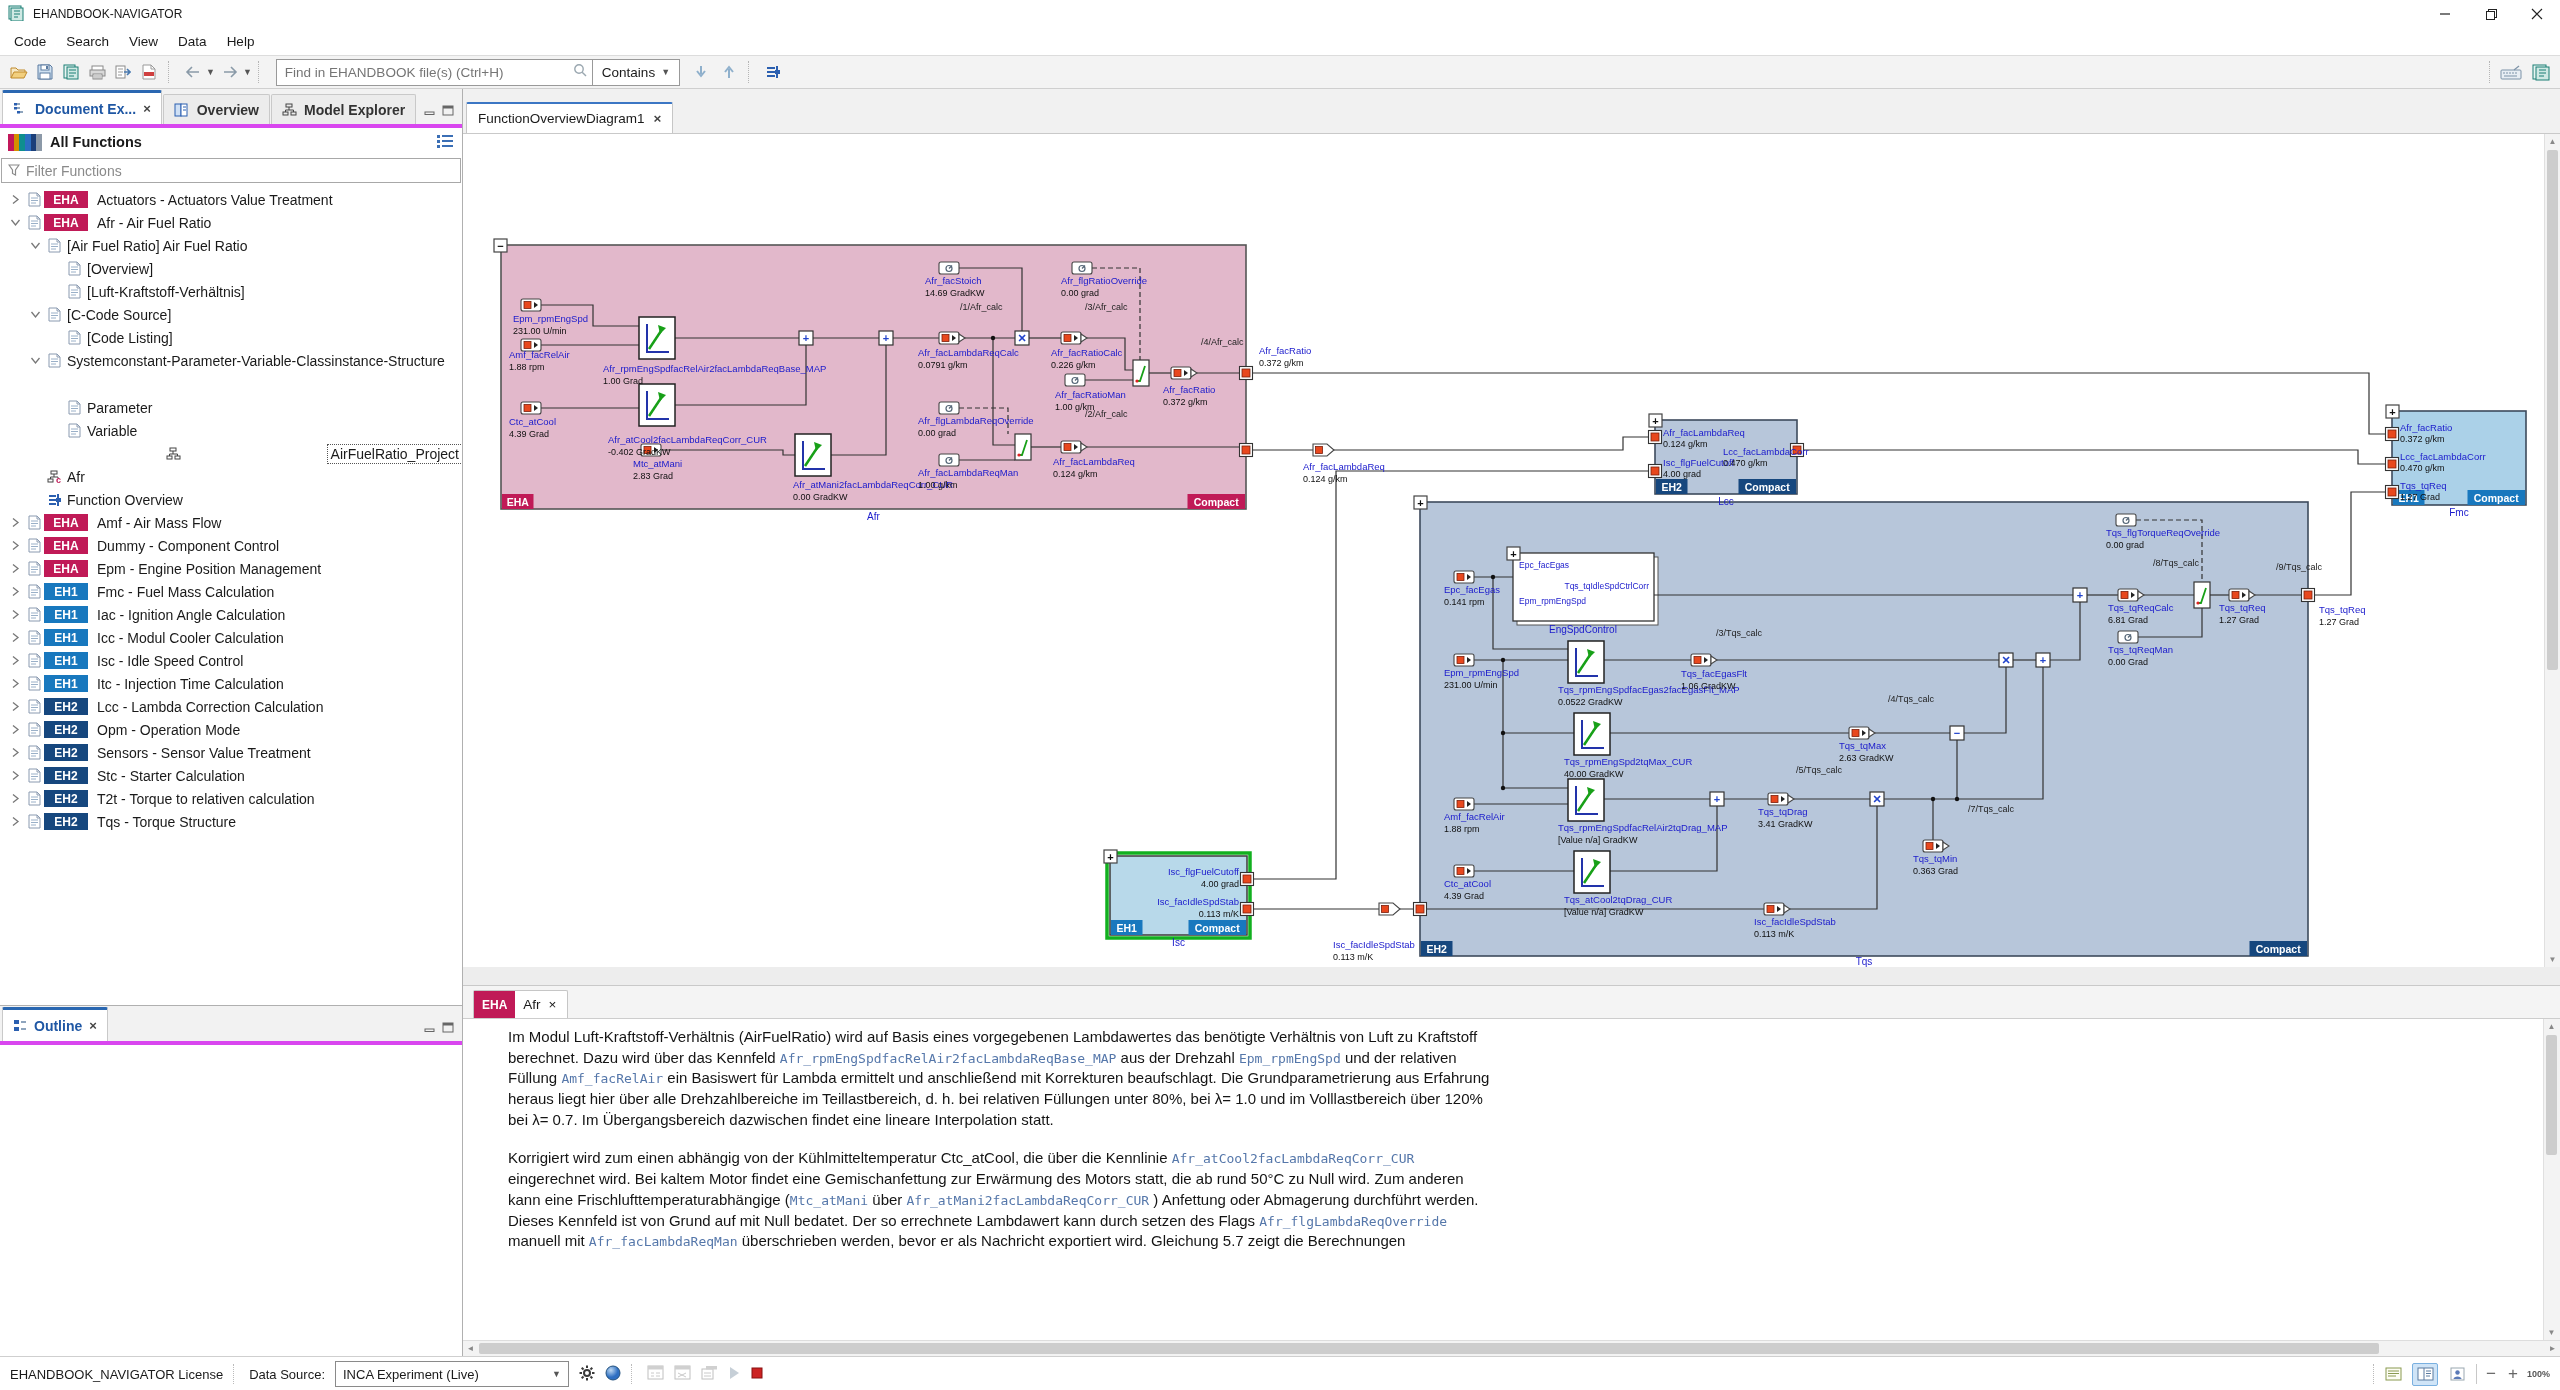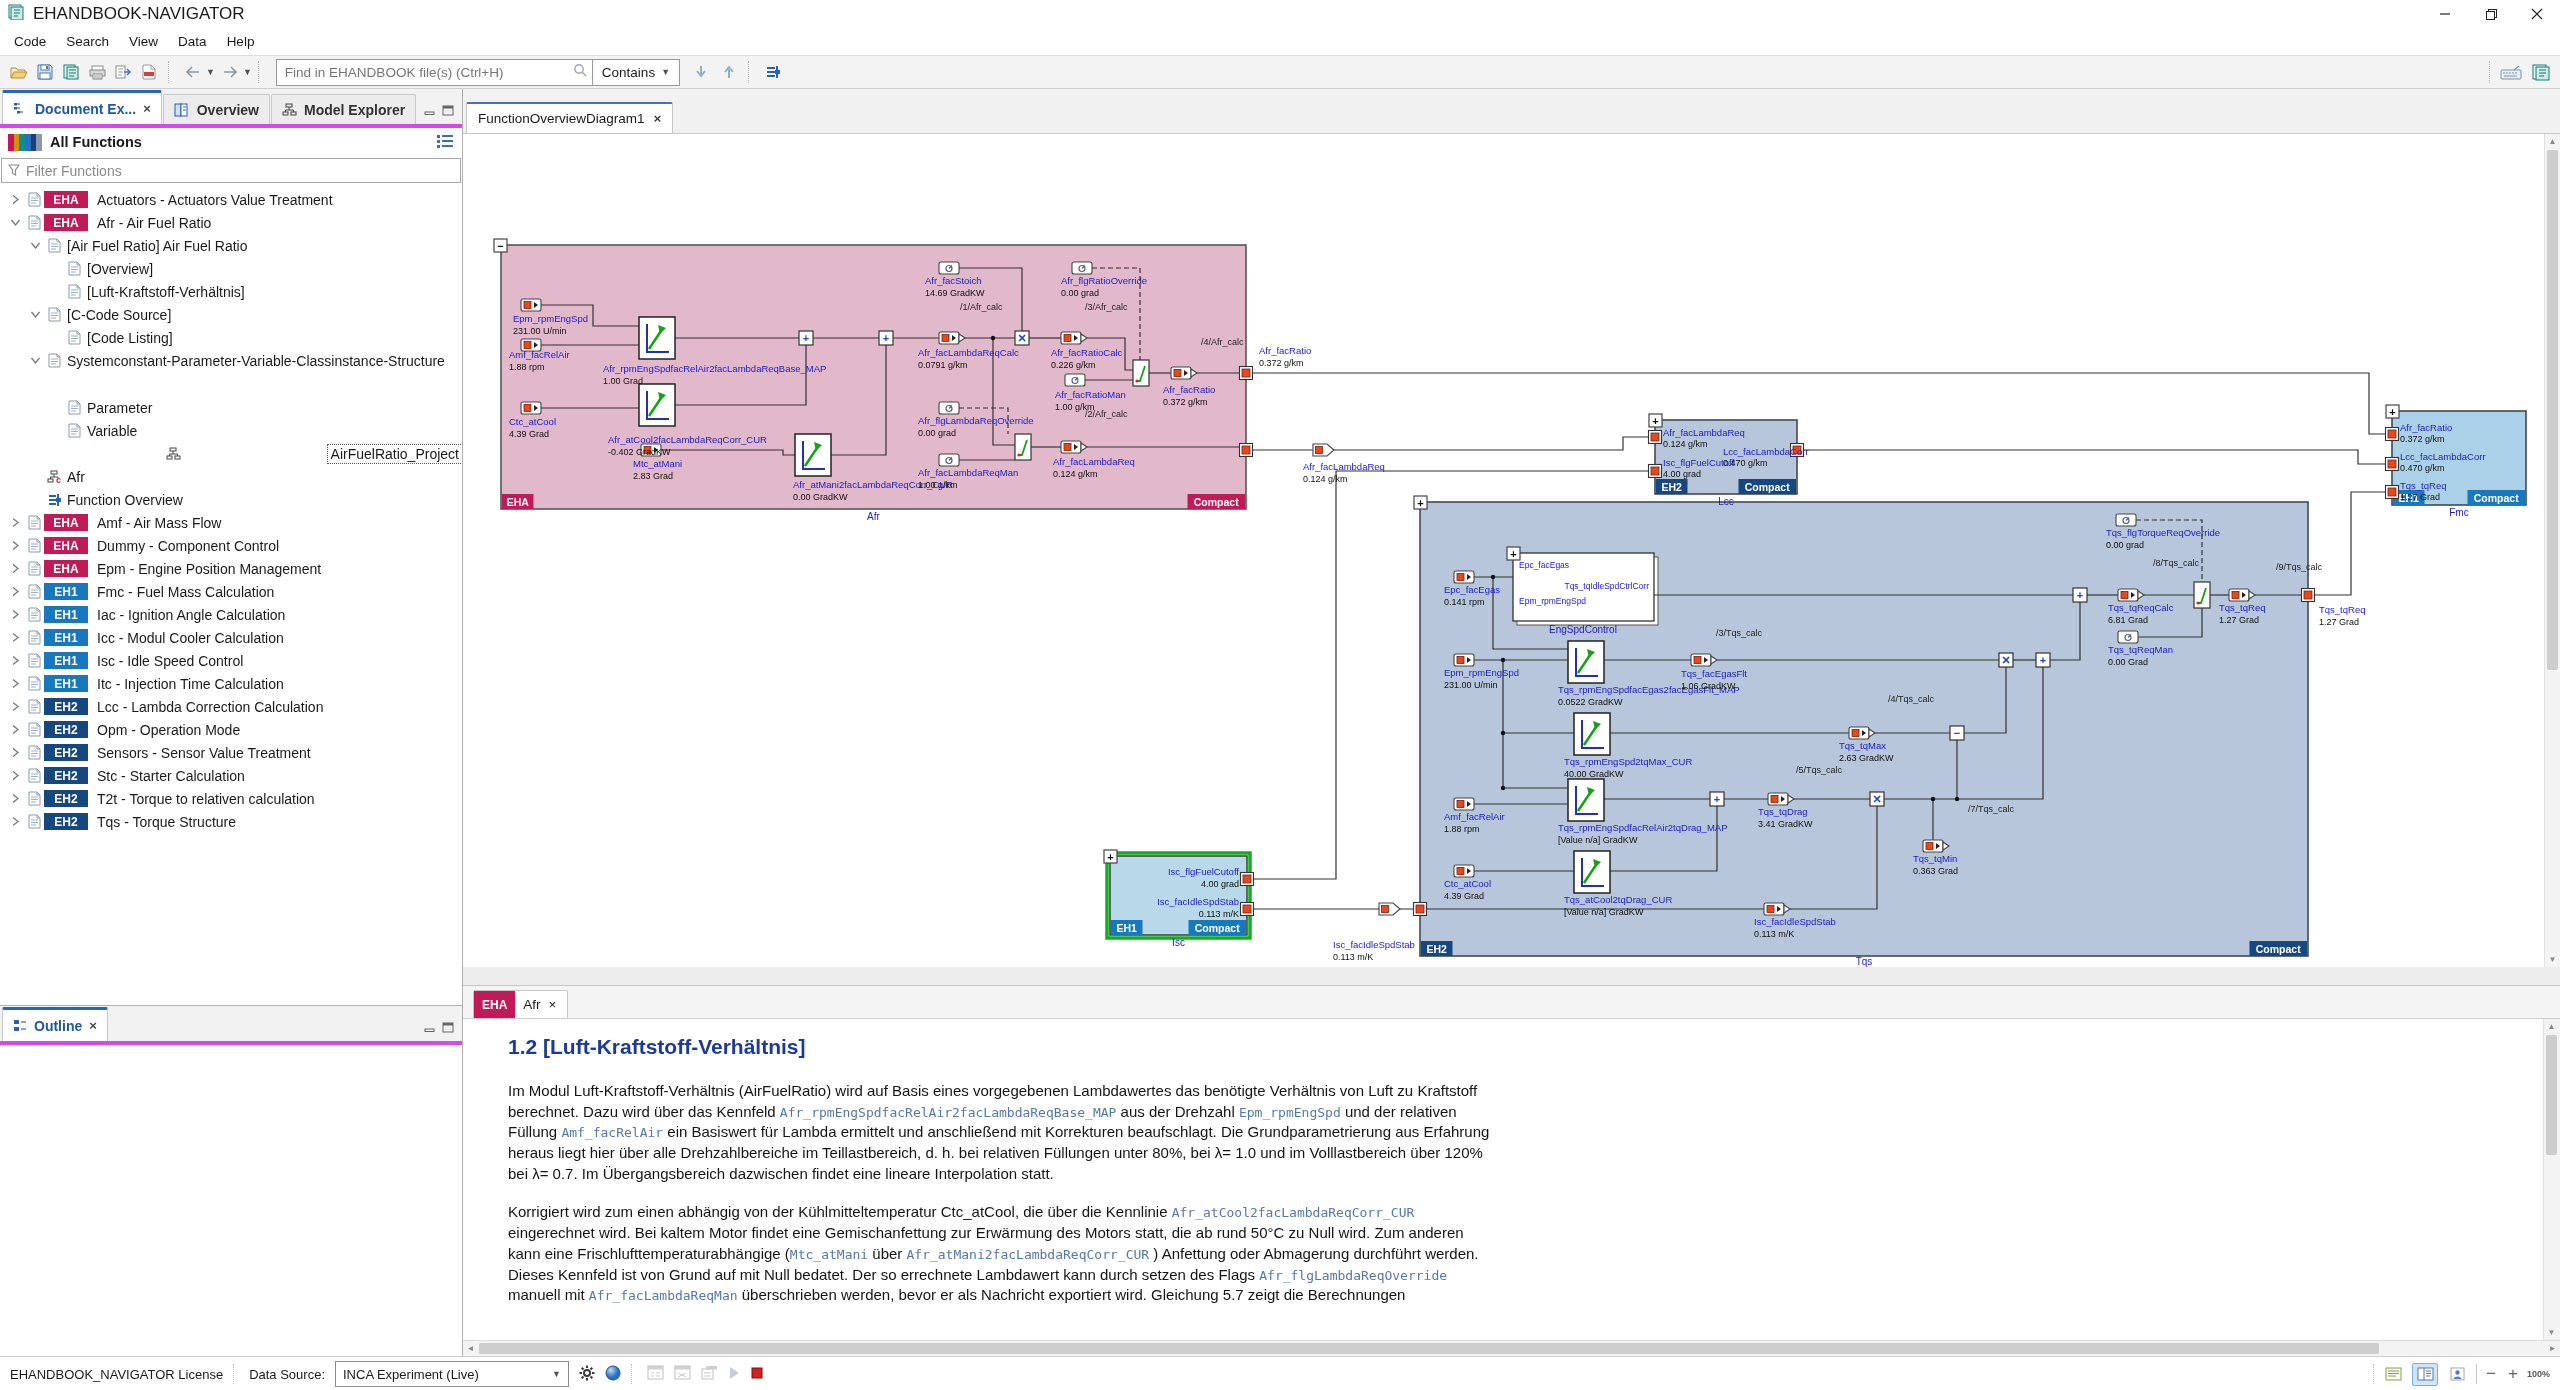--- a/index.html
+++ b/index.html
@@ -1,19 +1,19 @@
 <!DOCTYPE html>
 <html><head>
 <meta charset="utf-8">
 <style>
   html,body{margin:0;padding:0;background:#ddd;}
   .window{width:2560px;height:1390px;background:#fff;position:relative;overflow:hidden;
           font-family:"Liberation Sans",sans-serif;color:#1a1a1a;}
   
-  .titlebar{height:28px;display:flex;align-items:center;padding-left:8px;font-size:17px;background:#fff;}
+  .titlebar{height:28px;display:flex;align-items:center;padding-left:8px;font-size:12px;background:#fff;}
   .titlebar .apptitle{margin-left:8px;}
   .win-controls{margin-left:auto;display:flex;height:28px;}
   .wc{width:46px;display:flex;align-items:center;justify-content:center;}
   .menubar{height:27px;display:flex;align-items:center;padding-left:4px;font-size:13.5px;background:#fff;}
   .menu-item{padding:3px 10px;cursor:default;}
   .toolbar{height:32px;background:#f3f3f3;border-top:1px solid #dcdcdc;border-bottom:1px solid #cfcfcf;
            display:flex;align-items:center;padding:0 6px;gap:2px;}
   .tbtn{width:26px;height:26px;display:flex;align-items:center;justify-content:center;}
   .tsep{width:5px;height:22px;border-left:1px dotted #b5b5b5;margin:0 4px;}
   .caret{font-size:9px;color:#555;margin-left:-2px;}
@@ -1264,21 +1264,20 @@
       <div class="docviewer">
         <div class="dvtabs">
           <div class="dvtab">
             <span class="dvbadge">EHA</span>
             <span>Afr</span>
             <span class="x">×</span>
           </div>
         </div>
         <div style="flex:1;display:flex;min-height:0;">
           <div class="dvcontent" style="flex:1;">
-            <div class="dochead">1.2 [Luft-Kraftstoff-Verhältnis]</div>
             <div id="paras">
                 <div class="para"><span>Im Modul Luft-Kraftstoff-Verhältnis (AirFuelRatio) wird auf Basis eines vorgegebenen Lambdawertes das benötigte Verhältnis von Luft zu Kraftstoff berechnet. Dazu wird über das Kennfeld </span><span class="code">Afr_rpmEngSpdfacRelAir2facLambdaReqBase_MAP</span><span> aus der Drehzahl </span><span class="code">Epm_rpmEngSpd</span><span> und der relativen Füllung </span><span class="code">Amf_facRelAir</span><span> ein Basiswert für Lambda ermittelt und anschließend mit Korrekturen beaufschlagt. Die Grundparametrierung aus Erfahrung heraus liegt hier über alle Drehzahlbereiche im Teillastbereich, d. h. bei relativen Füllungen unter 80%, bei λ= 1.0 und im Volllastbereich über 120% bei λ= 0.7. Im Übergangsbereich dazwischen findet eine lineare Interpolation statt.</span></div>
                 <div class="para"><span>Korrigiert wird zum einen abhängig von der Kühlmitteltemperatur Ctc_atCool, die über die Kennlinie </span><span class="code">Afr_atCool2facLambdaReqCorr_CUR</span><span> eingerechnet wird. Bei kaltem Motor findet eine Gemischanfettung zur Erwärmung des Motors statt, die ab rund 50°C zu Null wird. Zum anderen kann eine Frischlufttemperaturabhängige (</span><span class="code">Mtc_atMani</span><span> über </span><span class="code">Afr_atMani2facLambdaReqCorr_CUR</span><span> ) Anfettung oder Abmagerung durchführt werden. Dieses Kennfeld ist von Grund auf mit Null bedatet. Der so errechnete Lambdawert kann durch setzen des Flags </span><span class="code">Afr_flgLambdaReqOverride</span><span> manuell mit </span><span class="code">Afr_facLambdaReqMan</span><span> überschrieben werden, bevor er als Nachricht exportiert wird. Gleichung 5.7 zeigt die Berechnungen </span></div>
               </div>
           </div>
           <div style="width:16px;position:relative;background:#f3f3f3;border-left:1px solid #e0e0e0;">
             <div class="sarrow" style="top:0;">▲</div>
             <div class="vthumb" style="top:16px;height:120px;left:2px;"></div>
             <div class="sarrow" style="bottom:0;">▼</div>
           </div>

